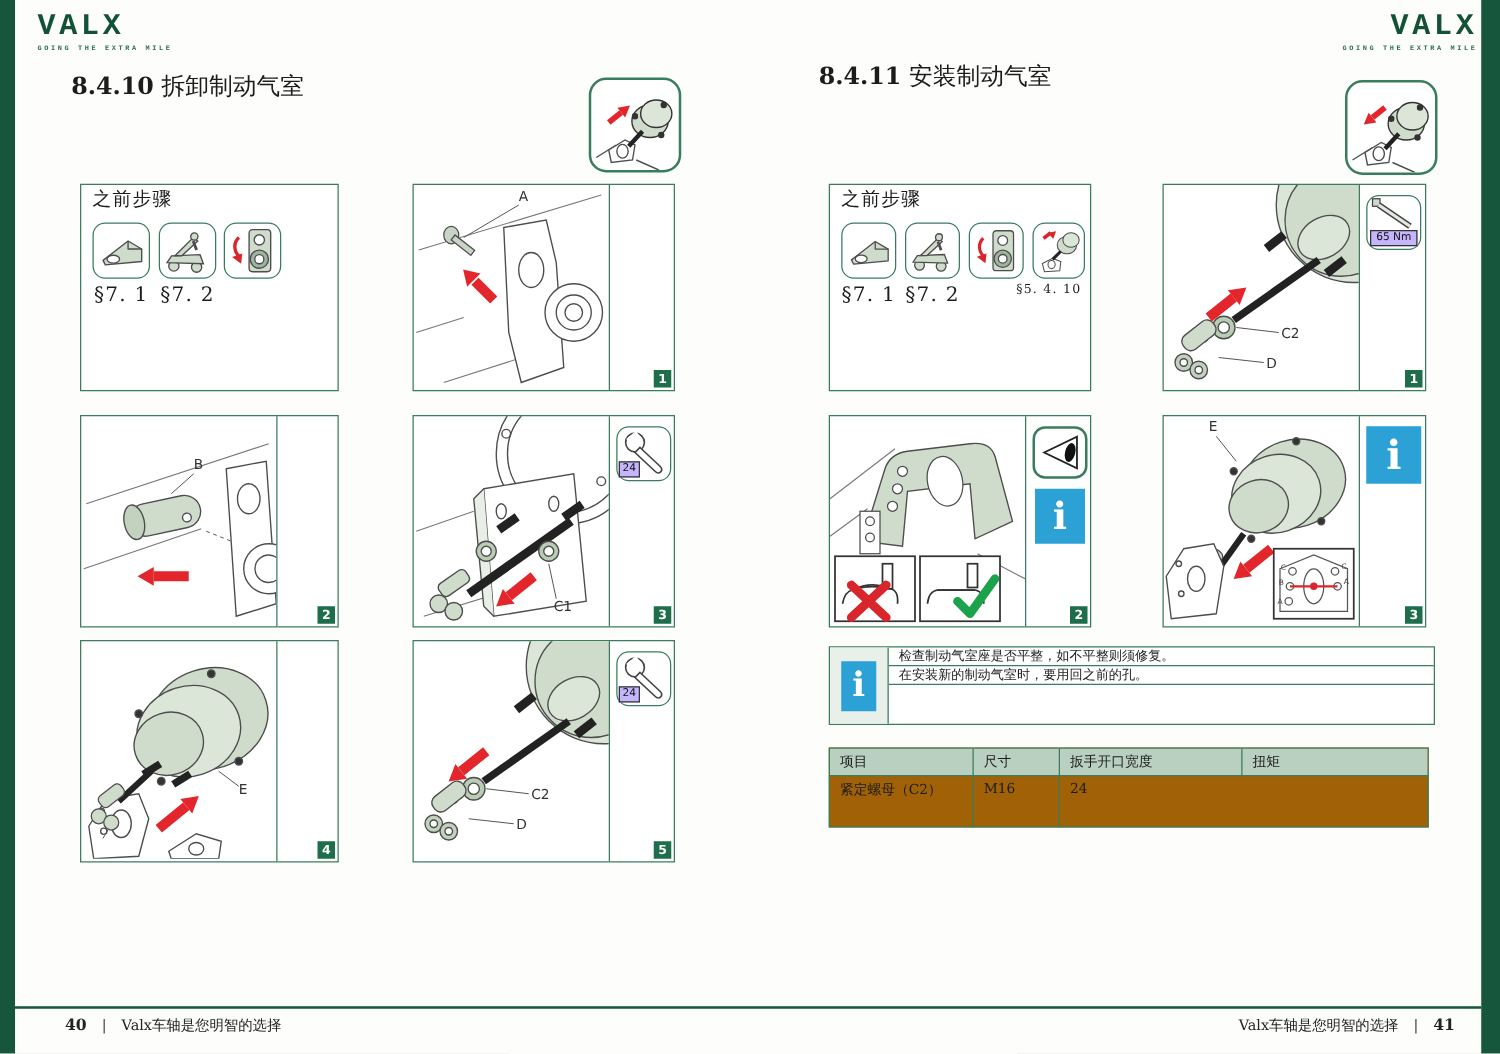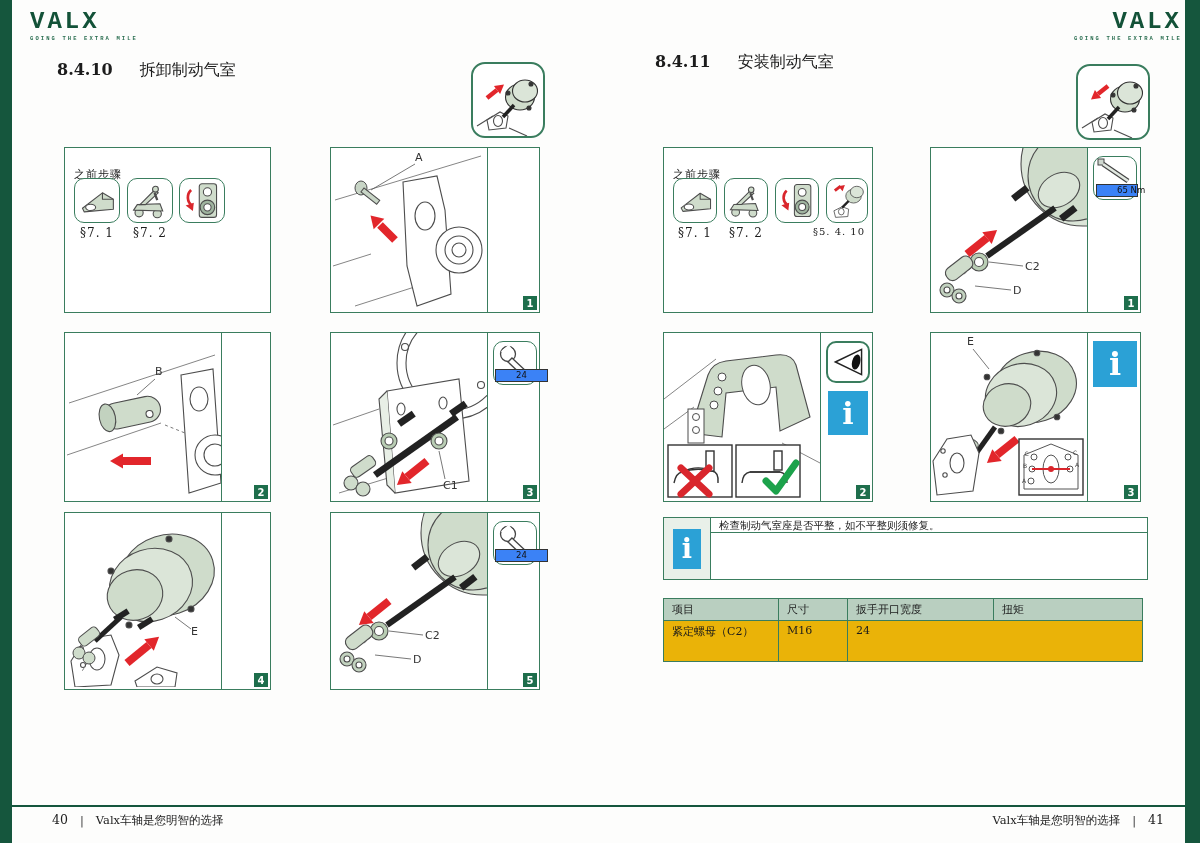--- a/index.html
+++ b/index.html
@@ -4,62 +4,62 @@
 <style>
   html,body{margin:0;padding:0;background:#e8e8e8}
   .sheet{position:relative;width:1200px;height:843px;background:#fdfdfc;overflow:hidden;
          font-family:"DejaVu Serif",serif;color:#1c1c1c}
   .band{position:absolute;top:0;height:843px;background:#15563d}
   
   .logo{position:absolute;font-family:Liberation Mono, monospace;color:#135238}
   .logo .word{font-size:24px;font-weight:bold;letter-spacing:3px;line-height:24px}
   .logo .tag{font-size:5.5px;letter-spacing:2.1px;color:#2a6e50;font-weight:bold;margin-top:1px}
   
-  .heading{position:absolute;display:flex;gap:27px;font-size:16px;line-height:15px}
+  .heading{position:absolute;display:flex;gap:6px;font-size:19px;line-height:15px}
   .heading .num{font-weight:bold}
   
   .panel{position:absolute;border:1.2px solid #3a7d5e;background:#fff;box-sizing:border-box}
   .divider{position:absolute;top:0;bottom:0;left:156px;width:1.2px;background:#3a7d5e}
   .badge{position:absolute;right:2px;bottom:2px;width:14px;height:14px;background:#1e6e4c;color:#fff;
          font:bold 10px "DejaVu Sans",sans-serif;display:flex;align-items:center;justify-content:center}
-  .prev-label{position:absolute;top:19px;left:9px;font-size:11px;letter-spacing:1px}
+  .prev-label{position:absolute;top:2px;left:9px;font-size:15px;letter-spacing:1px}
   .minibox{position:absolute;top:30px;height:45px;border:1.8px solid #3a7d5e;border-radius:10px;background:#fff;
            box-sizing:border-box;display:flex;align-items:center;justify-content:center}
-  .cap{position:absolute;top:78px;font-size:12px;letter-spacing:1px;white-space:nowrap;text-align:center}
+  .cap{position:absolute;top:78px;font-size:16px;letter-spacing:1px;white-space:nowrap;text-align:center}
   .toolbox{position:absolute;left:162px;top:8px;width:44px;height:44px;border:1.8px solid #3a7d5e;border-radius:10px;
            background:#fff;box-sizing:border-box}
-  .tooltag{position:absolute;font:8.5px "DejaVu Sans",sans-serif;background:#3b82f6;border:1px solid #333;
-           line-height:11px;padding:0 20px;color:#111;white-space:nowrap}
+  .tooltag{position:absolute;font:8.5px "DejaVu Sans",sans-serif;background:#c4b5fd;border:1px solid #333;
+           line-height:11px;padding:0 2px;color:#111;white-space:nowrap}
   .iconbox{position:absolute;border:2px solid #3a7d5e;border-radius:14px;background:#fff;box-sizing:border-box;
            display:flex;align-items:center;justify-content:center}
   .infoicon{background:#2ba1d6;color:#fff;display:flex;align-items:center;justify-content:center;
             font-family:"DejaVu Serif",serif;font-weight:bold}
   .ill{position:absolute;left:0;top:0}
   svg{display:block}
   .pl{font:11px "DejaVu Sans",sans-serif;fill:#333}
   .tiny{font:6px "DejaVu Sans",sans-serif;fill:#444}
   .ldr{stroke:#555;stroke-width:0.8;fill:none}
   
   .info-box{position:absolute;border:1.2px solid #3a7d5e;background:#fff;box-sizing:border-box;display:flex}
   .info-left{width:46px;border-right:1.2px solid #3a7d5e;background:#e9f0e9;display:flex;align-items:center;justify-content:center;flex:none}
   .info-rows{flex:1;display:flex;flex-direction:column}
   .info-row{height:15px;line-height:14px;border-bottom:1px solid #3a7d5e;font-size:10.5px;padding-left:8px;color:#222;box-sizing:border-box}
   .info-row.empty{flex:1;border-bottom:none}
   
-  .spec-table{position:absolute;border:1.2px solid #3a7d5e;background:#eab308;box-sizing:border-box}
+  .spec-table{position:absolute;border:1.2px solid #3a7d5e;background:#a16207;box-sizing:border-box}
   .t-row{display:flex}
   .t-row.head{background:#b9cfc0;height:21px}
   .t-row.body{height:41px;border-top:1.2px solid #3a7d5e}
   .t-c{border-right:1.2px solid #3a7d5e;box-sizing:border-box;padding:3px 0 0 8px;font-size:11px;color:#1b1b1b;overflow:hidden}
   .t-c:last-child{border-right:none}
   .c1{width:115px}.c2{width:69px}.c3{width:146px}.c4{flex:1}
   
   .footer-line{position:absolute;height:2px;background:#15563d}
   .footer{position:absolute;top:812px;font-size:11.5px;color:#222;white-space:nowrap}
-  .footer .pn{font-weight:normal;font-size:12.5px}
+  .footer .pn{font-weight:bold;font-size:12.5px}
   .footer .sep{margin:0 12px;color:#333}
 </style>
 </head>
 <body>
 
 <div class="sheet">
 
   <div class="band" style="left:0;width:12px"></div>
   <div class="band" style="left:1185px;width:15px"></div>
 
@@ -562,20 +562,21 @@
     <div class="infoicon" style="position:absolute;left:162px;top:8px;width:44px;height:46px;font-size:32px">i</div>
     <div class="badge">3</div>
   </div>
 
   <div class="info-box" style="left:663px;top:517px;width:485px;height:63px">
     <div class="info-left">
       <div class="infoicon" style="width:28px;height:40px;font-size:27px">i</div>
     </div>
     <div class="info-rows">
       <div class="info-row">检查制动气室座是否平整，如不平整则须修复。</div>
+      <div class="info-row">在安装新的制动气室时，要用回之前的孔。</div>
       <div class="info-row empty"></div>
     </div>
   </div>
 
   <div class="spec-table" style="left:663px;top:598px;width:480px;height:64px">
     <div class="t-row head">
       <div class="t-c c1">项目</div>
       <div class="t-c c2">尺寸</div>
       <div class="t-c c3">扳手开口宽度</div>
       <div class="t-c c4">扭矩</div>

